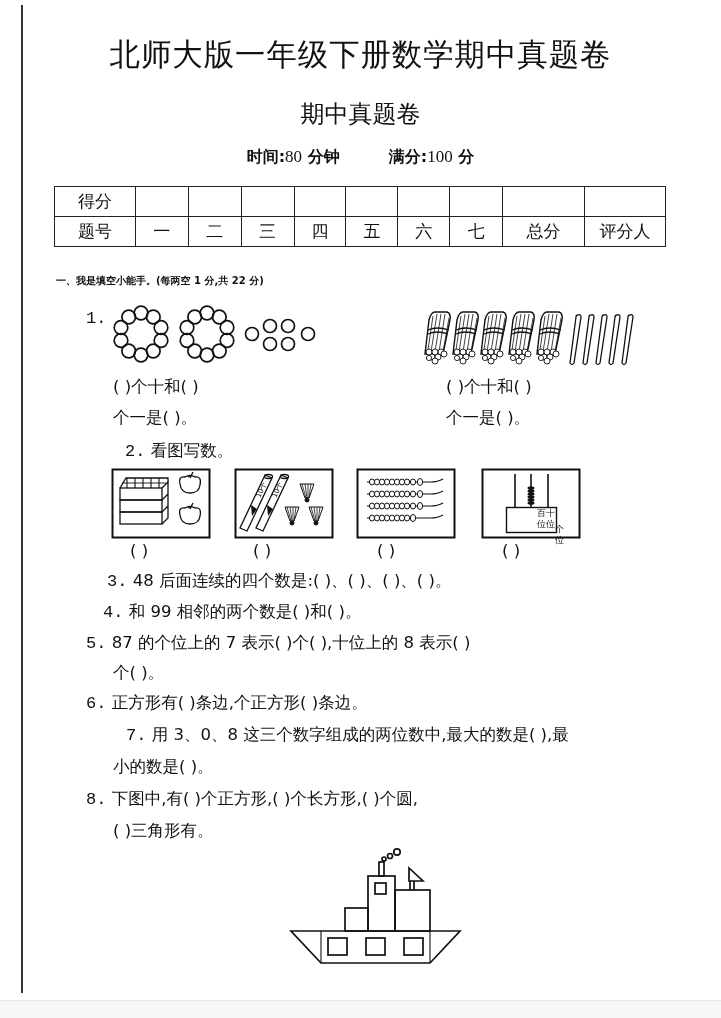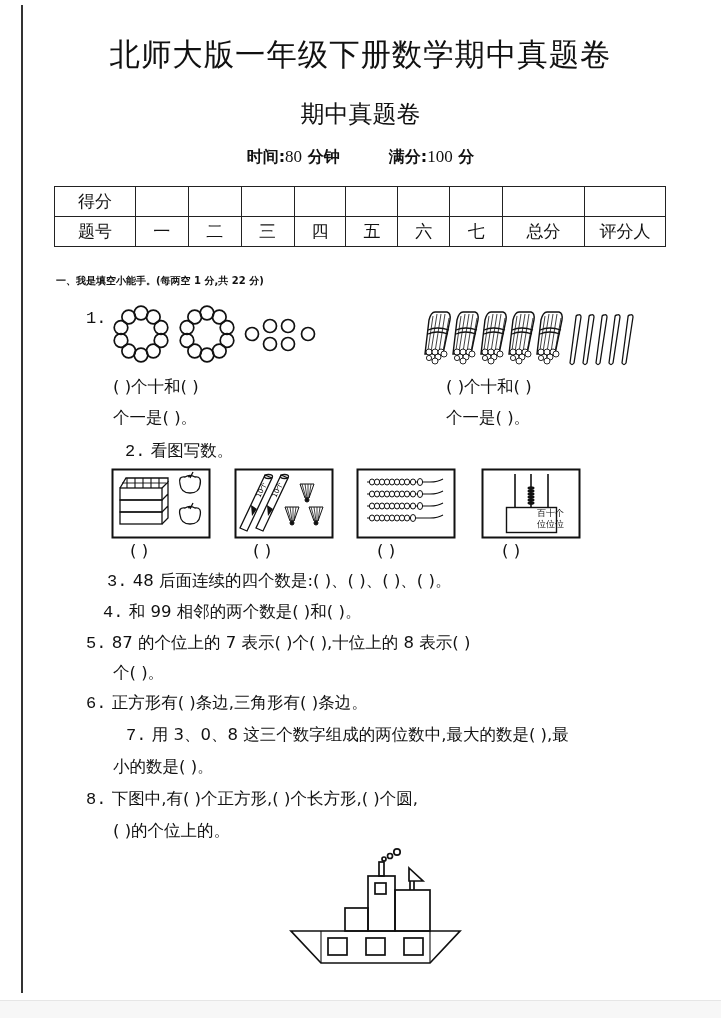--- a/index.html
+++ b/index.html
@@ -277,21 +277,21 @@
       <ellipse cx="531" cy="494" rx="3.5" ry="1.8"></ellipse>
       <ellipse cx="531" cy="497" rx="3.5" ry="1.8"></ellipse>
       <ellipse cx="531" cy="500" rx="3.5" ry="1.8"></ellipse>
       <ellipse cx="531" cy="503" rx="3.5" ry="1.8"></ellipse>
   </g>
   <rect x="506.5" y="507.5" width="50" height="25" fill="#fff" stroke="#111" stroke-width="1.4"></rect>
 </svg>
 <div class="abs" style="left:509px; top:508px; width:46px; display:flex; justify-content:space-between; font-size:9px; line-height:11px; font-family:'DejaVu Sans', sans-serif;">
   <span style="width:10px; white-space:normal; text-align:left;padding-left:28px;">百位</span>
   <span style="width:10px; white-space:normal; text-align:center;">十位</span>
-  <span style="width:10px; white-space:normal; text-align:center;">个位</span>
+  <span style="width:10px; white-space:normal; text-align:center;margin-top:16px;">个位</span>
 </div>
 
 <div class="abs q" style="left:130px; top:541px;">(          )</div>
 <div class="abs q" style="left:253px; top:541px;">(          )</div>
 <div class="abs q" style="left:377px; top:541px;">(          )</div>
 <div class="abs q" style="left:502px; top:541px;">(          )</div>
 
 <div class="abs q" style="left:86px; top:570px;margin-left:21px;">
   <span class="qnum">3.</span>
   <span>48 后面连续的四个数是:(        )、(        )、(        )、(        )。</span>
@@ -301,33 +301,33 @@
   <span>和 99 相邻的两个数是(        )和(        )。</span>
 </div>
 <div class="abs q" style="left:86px; top:632px;">
   <span class="qnum">5.</span>
   <span>87 的个位上的 7 表示(        )个(        ),十位上的 8 表示(        )</span>
 </div>
 <div class="abs q" style="left:113px; top:662px;">个(        )。</div>
 
 <div class="abs q" style="left:86px; top:692px;">
   <span class="qnum">6.</span>
-  <span>正方形有(        )条边,三角形有(        )条边。</span>
+  <span>正方形有(        )条边,个正方形(        )条边。</span>
 </div>
 <div class="abs q" style="left:86px; top:724px;margin-left:40px;">
   <span class="qnum">7.</span>
   <span>用 3、0、8 这三个数字组成的两位数中,最大的数是(        ),最</span>
 </div>
 <div class="abs q" style="left:113px; top:756px;">小的数是(        )。</div>
 
 <div class="abs q" style="left:86px; top:788px;">
   <span class="qnum">8.</span>
   <span>下图中,有(        )个正方形,(        )个长方形,(        )个圆,</span>
 </div>
-<div class="abs q" style="left:113px; top:820px;">(        )的个位上的。</div>
+<div class="abs q" style="left:113px; top:820px;">(        )三角形有。</div>
 
 <svg style="left:0;top:0;" width="721" height="1018">
   <g fill="none" stroke="#111" stroke-width="1.7">
 
     <path d="M291 931 L460 931 L430 963 L321 963 Z"></path>
     <line x1="321" y1="931" x2="321" y2="963" stroke-width="1.1"></line>
     <line x1="430" y1="931" x2="430" y2="963" stroke-width="1.1"></line>
 
     <rect x="328" y="938" width="19" height="17"></rect>
     <rect x="366" y="938" width="19" height="17"></rect>

